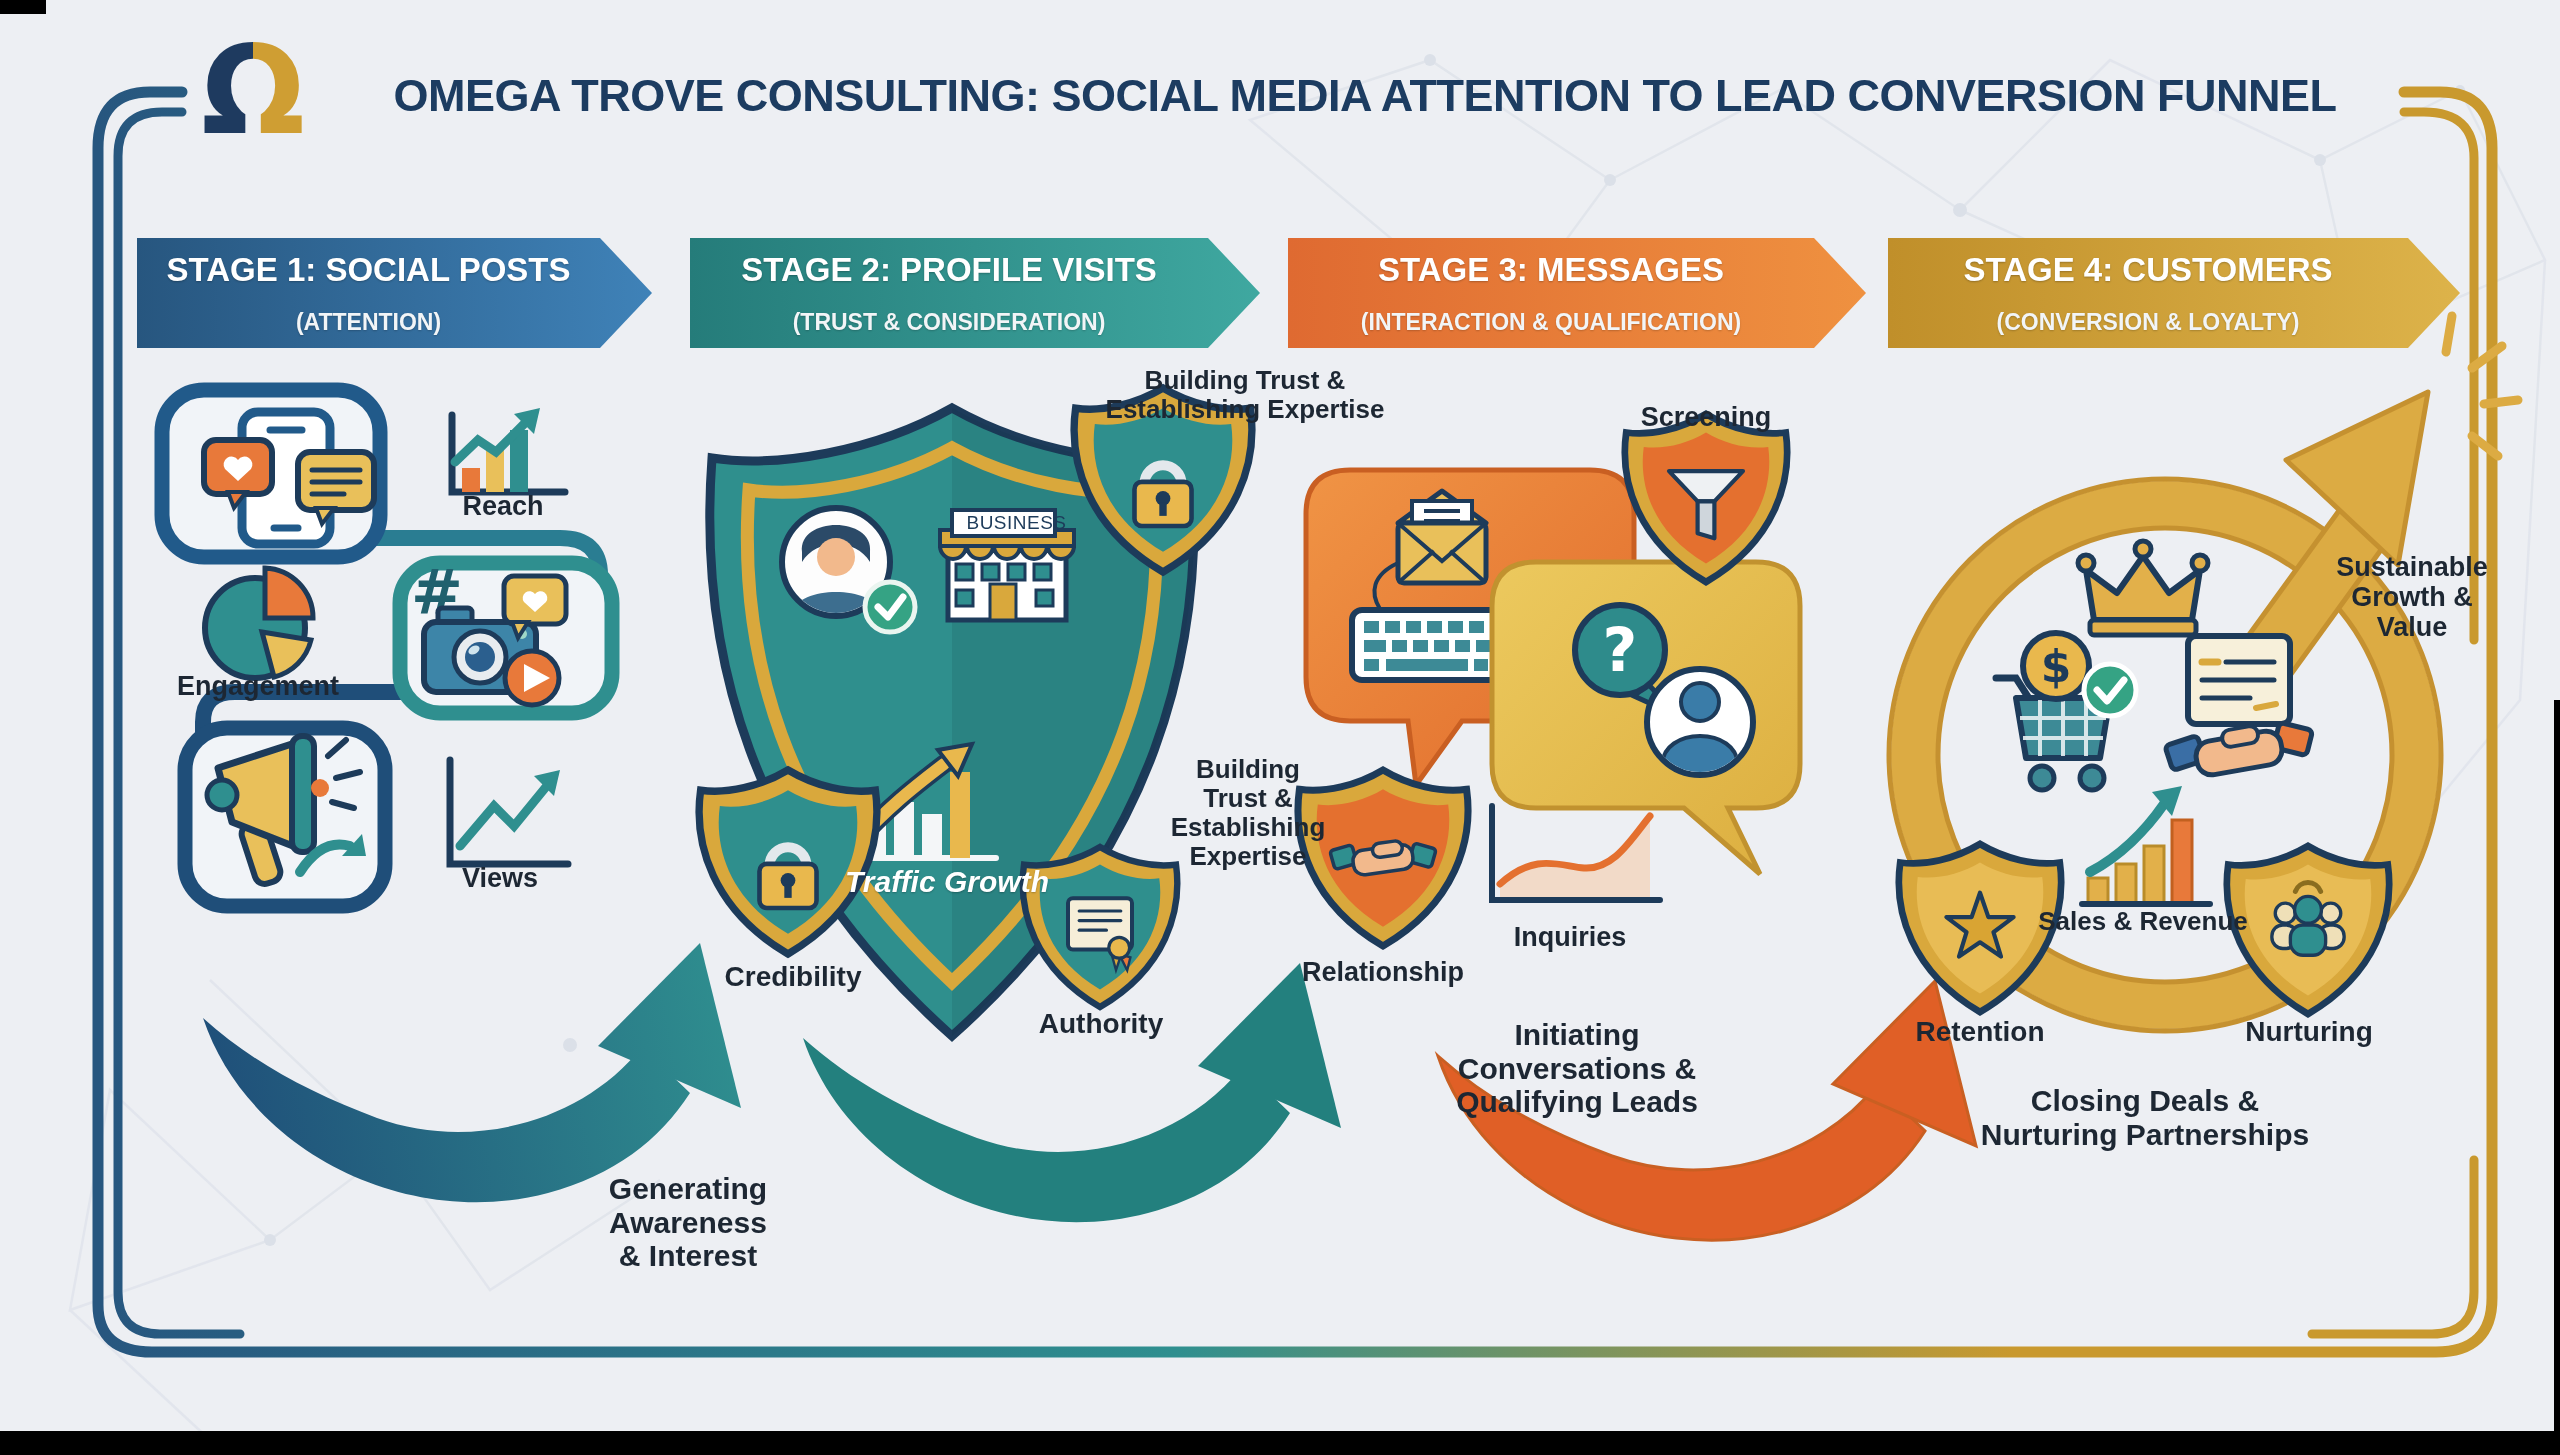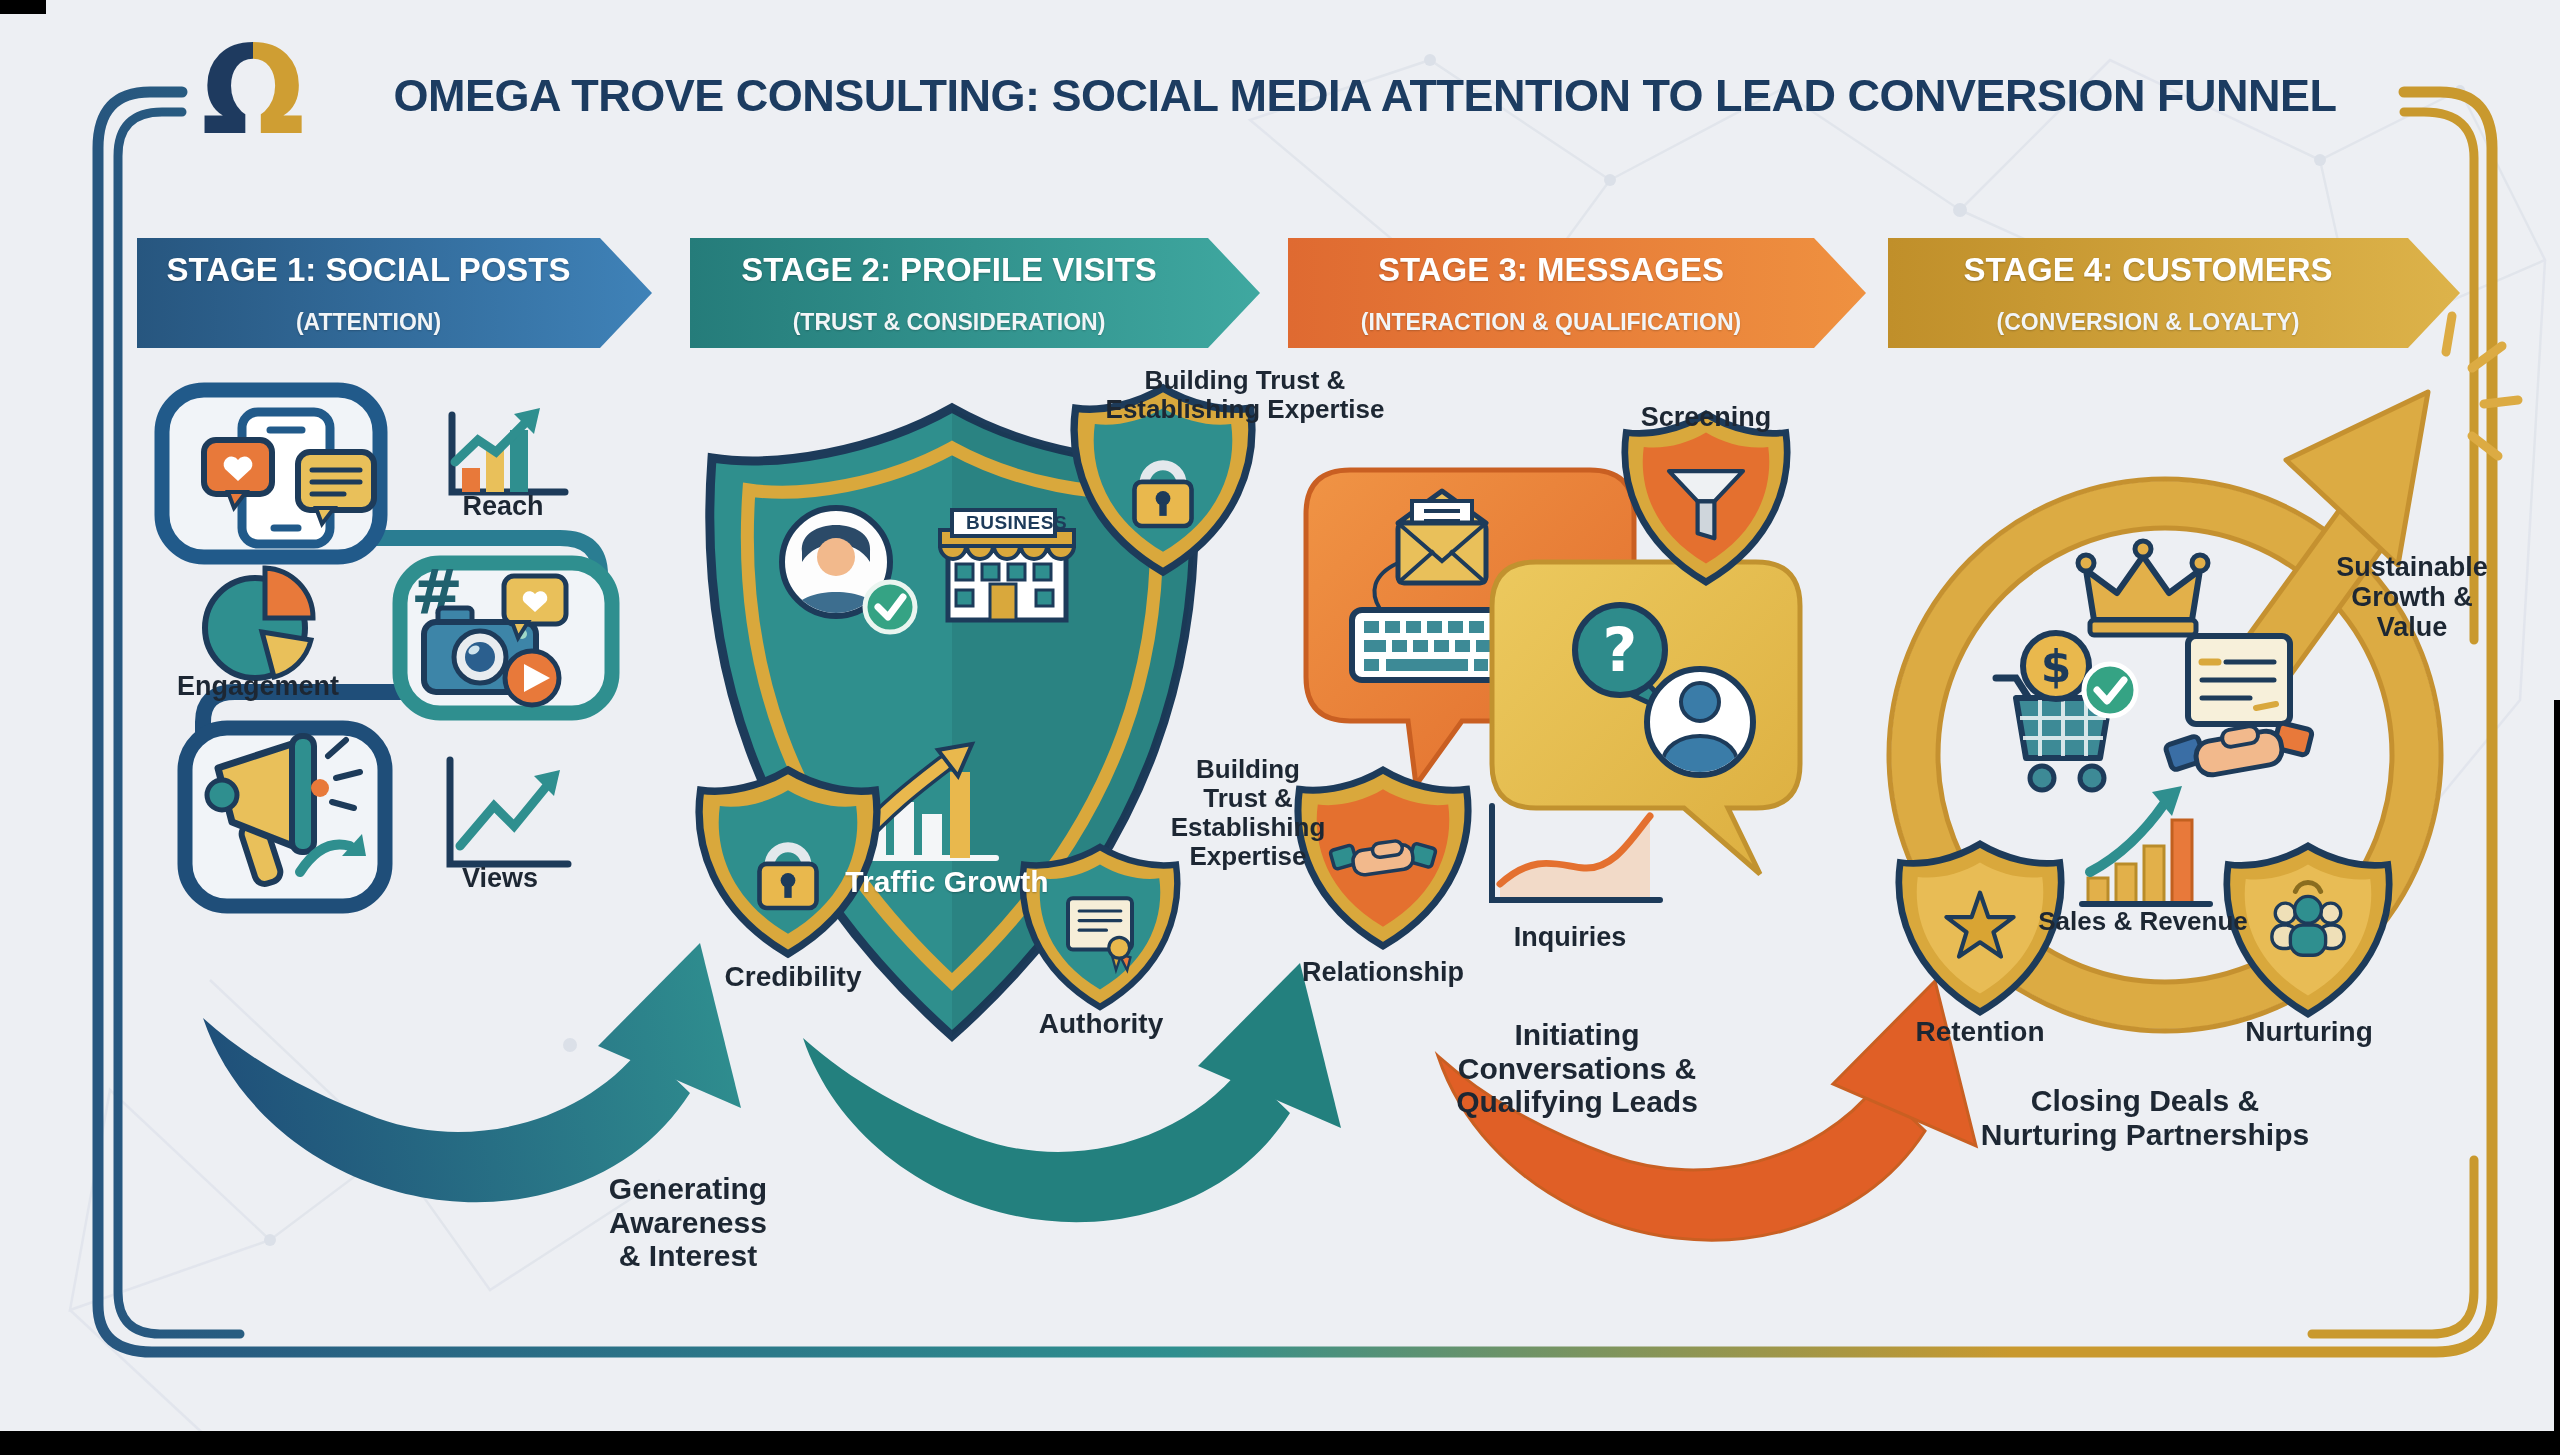--- a/index.html
+++ b/index.html
@@ -1,34 +1,34 @@
 <!DOCTYPE html>
 <html><head>
 <meta charset="utf-8">
 <style>
   html,body{margin:0;padding:0;background:#000;}
   #canvas{position:relative;width:2560px;height:1455px;background:#edeff3;overflow:hidden;
           font-family:"Liberation Sans",sans-serif;}
   .label{position:absolute;transform:translate(-50%,-50%);text-align:center;white-space:pre-line;
          font-weight:bold;color:#1d2733;line-height:1.12;z-index:5;}
-  .label.white{color:#fff;}
+  .label.white{color:#fff;font-style:italic;}
   #title{position:absolute;left:322px;top:70px;width:2086px;text-align:center;
          font-size:45px;font-weight:800;color:#1c3c61;letter-spacing:-0.5px;z-index:5;}
   .banner{position:absolute;top:238px;height:110px;z-index:4;display:flex;flex-direction:column;
           justify-content:center;align-items:center;padding-right:52px;box-sizing:border-box;
           clip-path:polygon(0 0,calc(100% - 52px) 0,100% 50%,calc(100% - 52px) 100%,0 100%);}
   .banner .b-title{font-size:33px;font-weight:800;color:#fff;text-shadow:0 1px 2px rgba(0,0,0,.25);}
   .banner .b-sub{font-size:23px;font-weight:800;color:#f2f5f7;margin-top:20px;text-shadow:0 1px 2px rgba(0,0,0,.2);}
   #banner1{left:137px;width:515px;background:linear-gradient(90deg,#27567f,#3f82b8);}
   #banner2{left:690px;width:570px;background:linear-gradient(90deg,#257c7a,#3fa8a0);}
   #banner3{left:1288px;width:578px;background:linear-gradient(90deg,#df6a31,#ef9140);}
   #banner4{left:1888px;width:572px;background:linear-gradient(90deg,#c08f2a,#ddb34a);}
   #businessSign{position:absolute;left:950px;top:508px;width:107px;height:30px;background:#fff;
         border:4px solid #1d3b5a;z-index:5;display:flex;align-items:center;justify-content:center;
-        font-size:19px;font-weight:bold;color:#1d3b5a;letter-spacing:0.5px;box-sizing:border-box;padding-left:26px;}
+        font-size:19px;font-weight:normal;color:#1d3b5a;letter-spacing:0.5px;box-sizing:border-box;padding-left:26px;}
   svg{position:absolute;left:0;top:0;z-index:1;}
   .blackbar{position:absolute;background:#000;z-index:9;}
 </style>
 </head>
 <body>
 
 <div id="canvas">
 
 <svg width="2560" height="1455" viewBox="0 0 2560 1455">
   <defs>

